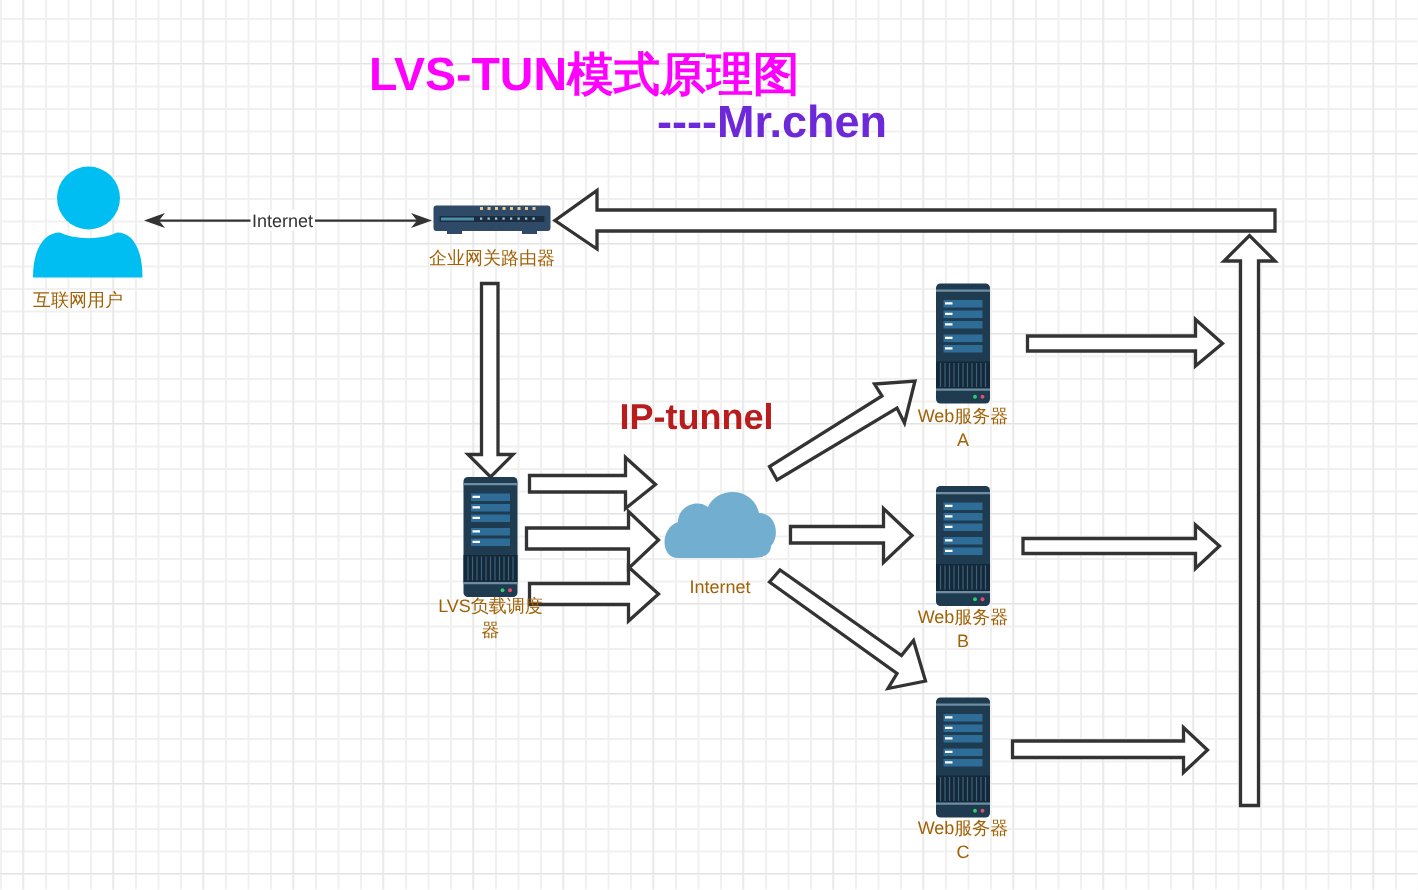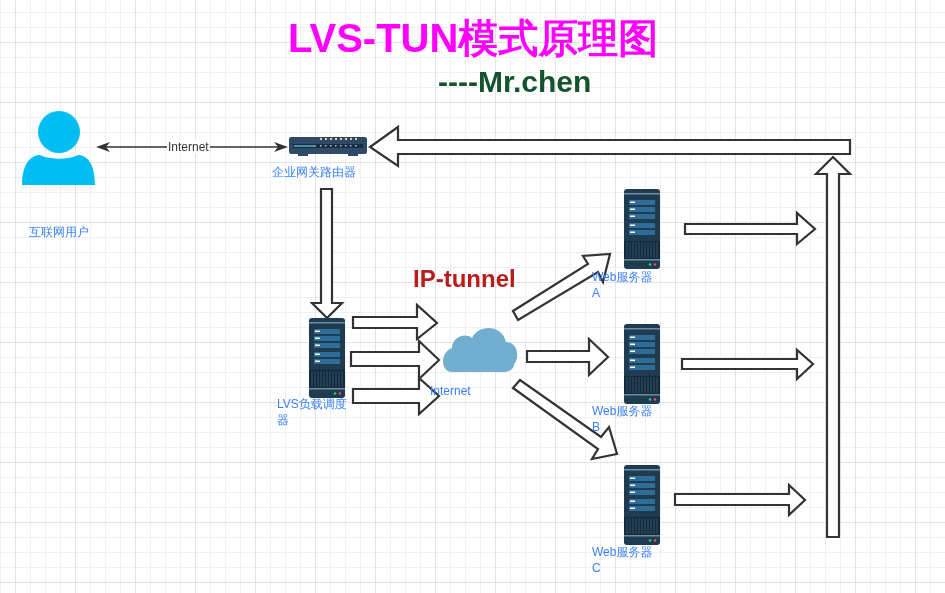--- a/index.html
+++ b/index.html
@@ -10,33 +10,33 @@
       linear-gradient(to right, #e3e3e3 1px, transparent 1px),
       linear-gradient(to bottom, #e3e3e3 1px, transparent 1px),
       linear-gradient(to right, #f0f0f0 1px, transparent 1px),
       linear-gradient(to bottom, #f0f0f0 1px, transparent 1px);
     background-size: 60px 60px, 60px 60px, 15px 15px, 15px 15px;
     background-position: -45px -18px, -45px -18px, 0px -3px, 0px -3px;
     font-family: "Liberation Sans", "DejaVu Sans", sans-serif;
   }
   .abs { position: absolute; }
   .title-main {
-    left: 246px; top: 20px; font-size: 40px; font-weight: bold;
-    color: #ff00ff; letter-spacing: 0px; white-space: nowrap; line-height: 36px; margin-left: 42px;
+    left: 246px; top: 32px; font-size: 31px; font-weight: bold;
+    color: #ff00ff; letter-spacing: 0px; white-space: nowrap; line-height: 36px;
   }
   .title-sub {
     left: 438px; top: 64px; font-size: 30px; font-weight: bold;
-    color: #14532d; white-space: nowrap; line-height: 36px;
+    color: #6d28d9; white-space: nowrap; line-height: 36px;
   }
   .tunnel-label {
     left: 413px; top: 264px; font-size: 24px; font-weight: bold;
     color: #b91c1c; white-space: nowrap; line-height: 30px;
   }
   .lbl {
-    font-size: 12px; color: #3b82f6; line-height: 16px;
+    font-size: 12px; color: #a16207; text-align: center; line-height: 16px;
     white-space: nowrap;
   }
   .edge-lbl {
     font-size: 12px; color: #333333; background: #ffffff; line-height: 14px;
     padding: 0 1px;
   }
   svg.overlay { position: absolute; left: 0; top: 0; }
 </style>
 </head>
 <body>
@@ -147,21 +147,21 @@
     <polygon points="685,224 797,224 797,213 815,229 797,244 797,234 685,234"></polygon>
 
     <polygon points="682,359 797,359 797,350 813,364 797,379 797,369 682,369"></polygon>
 
     <polygon points="675,494 789,494 789,485 805,500 789,515 789,505 675,505"></polygon>
   </g>
 </svg>
 
 <div class="abs edge-lbl" style="left:167px; top:140px;">Internet</div>
 
-<div class="abs lbl" style="left:29px; top:192px; width:90px;margin-top:32px;">互联网用户</div>
+<div class="abs lbl" style="left:7px; top:192px; width:90px;">互联网用户</div>
 <div class="abs lbl" style="left:272px; top:164px; width:112px;">企业网关路由器</div>
 
 <div class="abs lbl" style="left:277px; top:396px; width:100px;">LVS负载调度</div>
 <div class="abs lbl" style="left:277px; top:412px; width:100px;">器</div>
 
 <div class="abs lbl" style="left:430px; top:383px; width:100px;">Internet</div>
 
 <div class="abs lbl" style="left:592px; top:269px; width:100px;">Web服务器</div>
 <div class="abs lbl" style="left:592px; top:285px; width:100px;">A</div>
 

